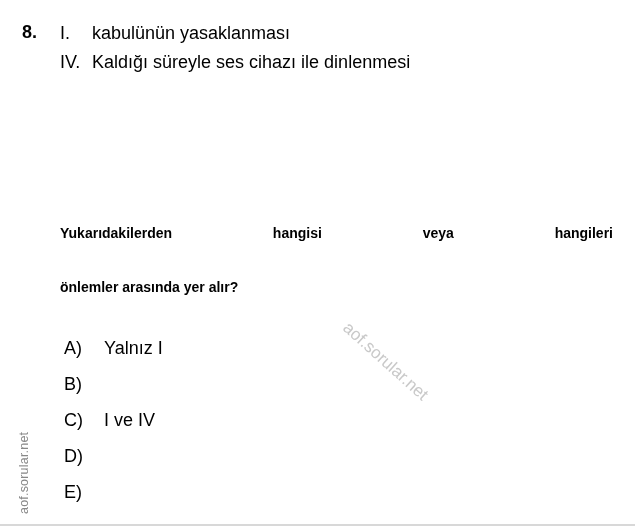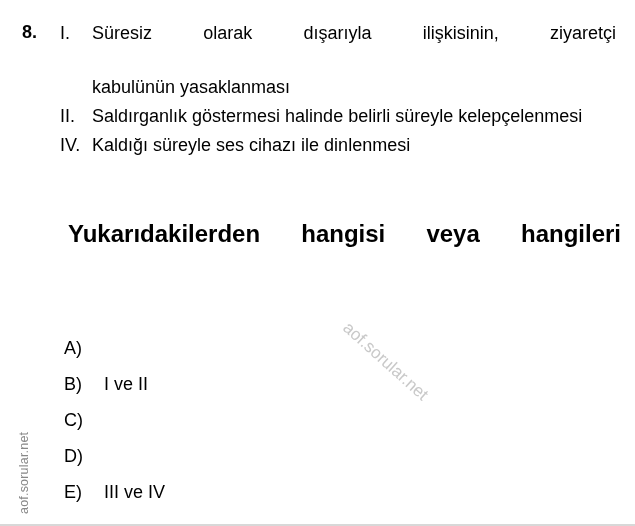--- a/index.html
+++ b/index.html
@@ -113,25 +113,24 @@
     content: "";
     display: inline-block;
     width: 100%;
   }
 
   .stem {
     position: absolute;
     left: 60px;
     top: 220px;
     width: 553px;
-    font-size: 24px;
+    font-size: 14px;
     font-weight: bold;
     line-height: 27px;
     text-align: justify;
-    margin-left: 8px;
   }
   .stem .l {
     display: block;
     text-align: justify;
   }
   .stem .l.spread::after {
     content: "";
     display: inline-block;
     width: 100%;
   }
@@ -166,63 +165,56 @@
   <div class="left-rule"></div>
   <div class="bottom-rule"></div>
 
   <div class="qnum">8.</div>
 
   <div class="roman-list">
 
     <div class="roman-item">
       <div class="roman-label">I.</div>
       <div class="roman-text justify-all">
-        <span class="line1">Süresiz olarak dışarıyla ilişkisinin, ziyaretçi</span>
         <span class="line2">kabulünün yasaklanması</span>
       </div>
     </div>
 
-    <div class="roman-item">
-      <div class="roman-label">II.</div>
-      <div class="roman-text">
-        <span class="line1">Saldırganlık göstermesi halinde belirli süreyle</span>
-        <span class="line2">kelepçelenmesi</span>
-      </div>
-    </div>
 
 
     <div class="roman-item">
       <div class="roman-label">IV.</div>
       <div class="roman-text">
         <span class="line1">Kaldığı süreyle ses cihazı ile dinlenmesi</span>
       </div>
     </div>
 
   </div>
 
   <div class="stem">
     <span class="l spread">Yukarıdakilerden hangisi veya hangileri</span>
+    <span class="l">önlemler arasında yer alır?</span>
   </div>
 
   <div class="options">
     <div class="option">
       <span class="opt-letter">A)</span>
+      <span class="opt-text">Yalnız I</span>
     </div>
     <div class="option">
       <span class="opt-letter">B)</span>
-      <span class="opt-text">I ve II</span>
     </div>
     <div class="option">
       <span class="opt-letter">C)</span>
+      <span class="opt-text">I ve IV</span>
     </div>
     <div class="option">
       <span class="opt-letter">D)</span>
     </div>
     <div class="option">
       <span class="opt-letter">E)</span>
-      <span class="opt-text">III ve IV</span>
     </div>
   </div>
 
   <div class="diag-watermark">aof.sorular.net</div>
   <div class="side-watermark">aof.sorular.net</div>
 
 </div>
 
 </body></html>

